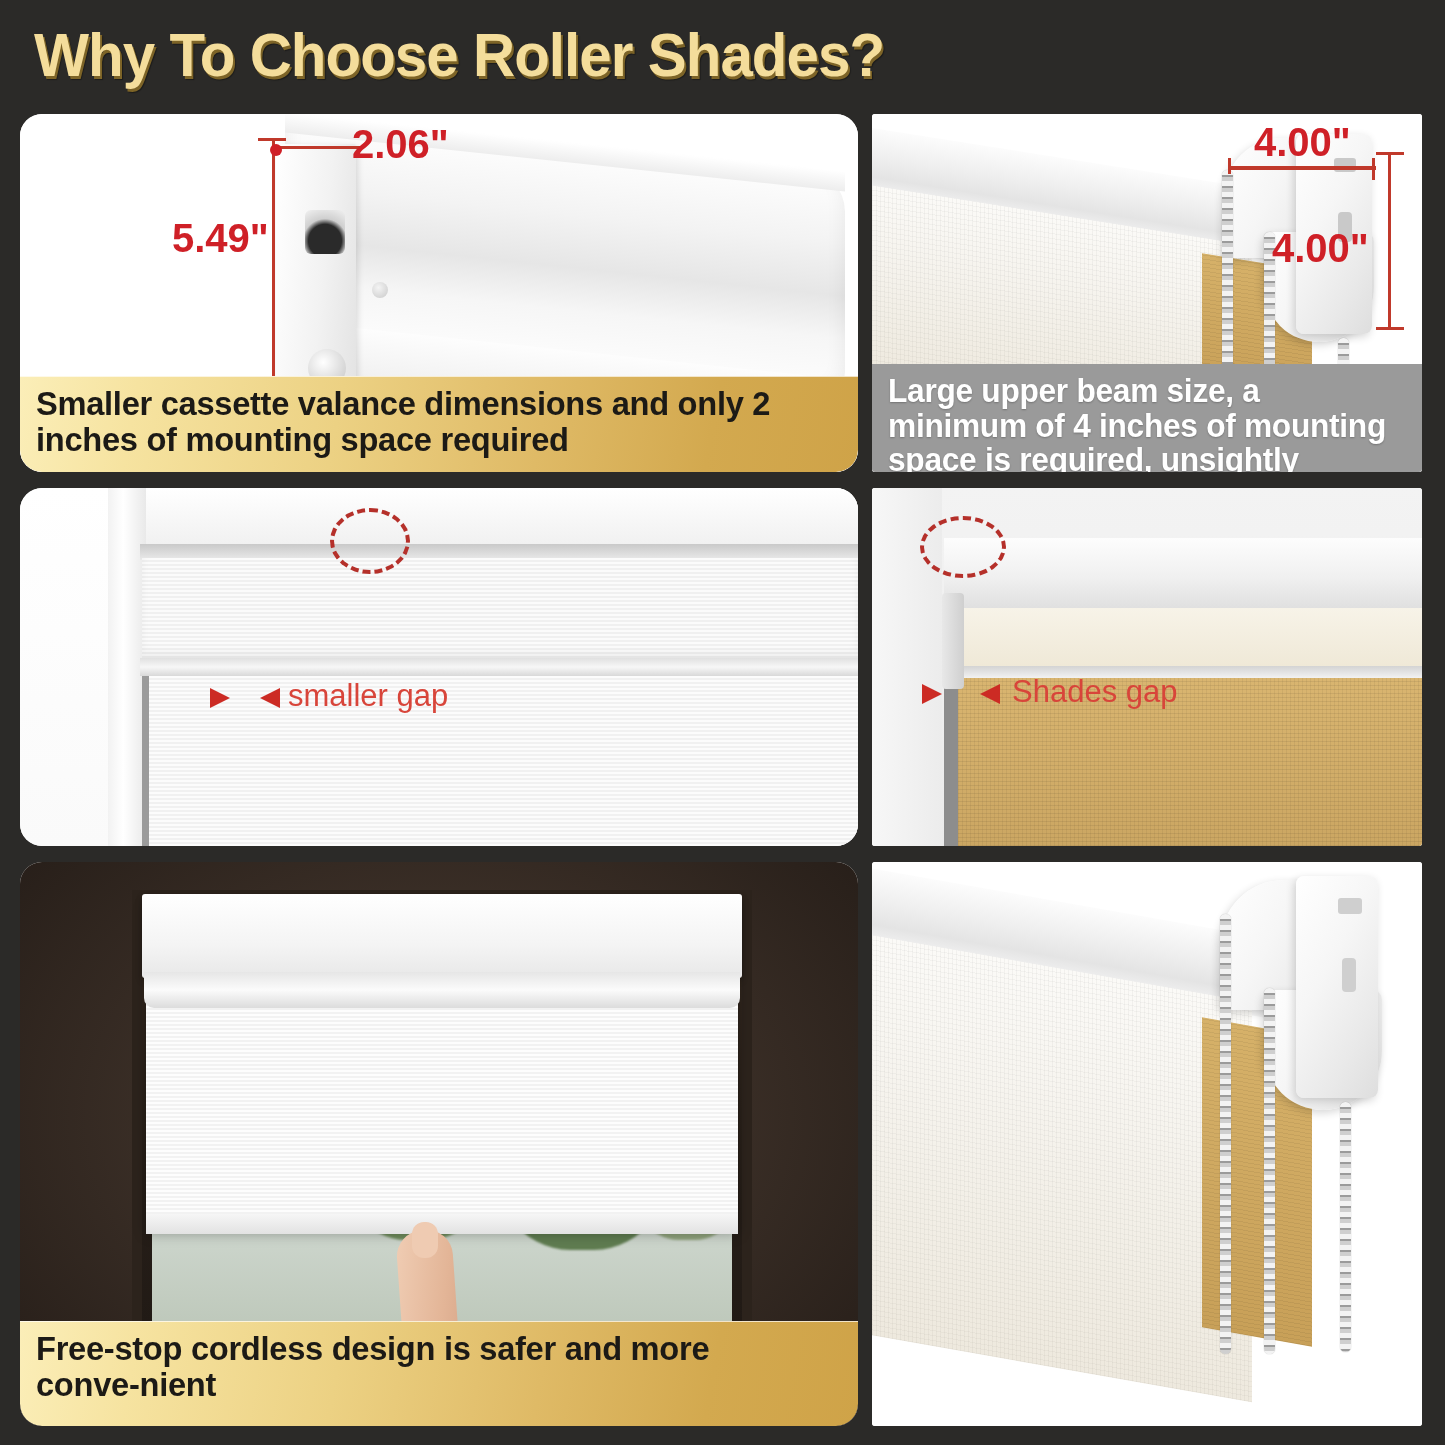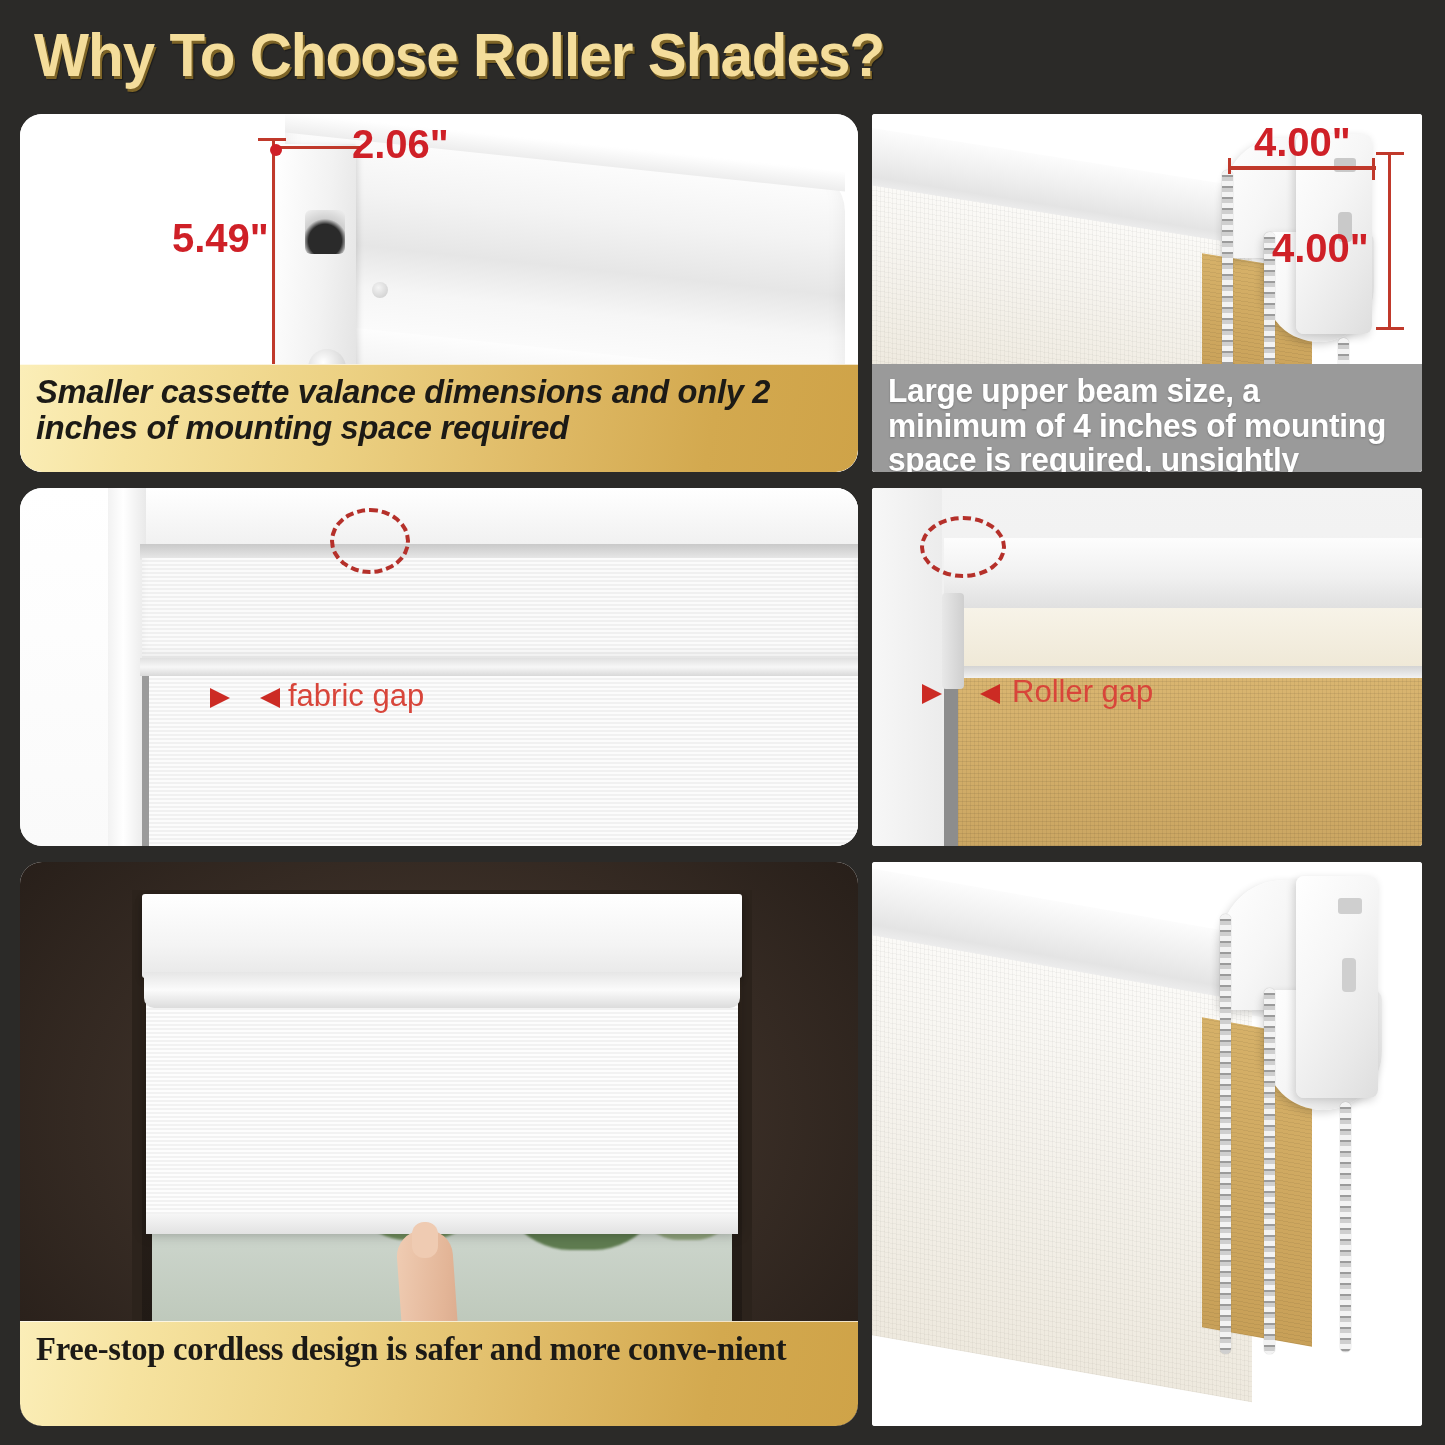--- a/index.html
+++ b/index.html
@@ -52,23 +52,23 @@
     border-radius:0 0 22px 22px;
     box-shadow:inset 0 1px 0 rgba(255,255,255,.7);
   }
   .cap-grey{
     background:#9a9a9a;
     color:#ffffff;
     font-size:33px;
     text-shadow:0 1px 2px rgba(0,0,0,.25);
   }
   .cap span{display:block;transform:scaleX(.96);transform-origin:left center;}
-  .r1 .cap-gold{height:108px;font-style:italic;}
+  .r1 .cap-gold{height:96px;}
   .r2 .cap-gold{height:108px;}
-  .r3 .cap-gold{height:105px;font-family:Liberation Serif, serif;}
+  .r3 .cap-gold{height:105px;}
   .r1 .cap-grey{height:108px;}
   .r2 .cap-grey{height:96px;}
   .r3 .cap-grey{height:92px;}
 
   
   .dim{position:absolute;color:#cf2027;font-weight:bold;font-size:40px;letter-spacing:0px;}
   .dline{position:absolute;background:#c0392b;}
   .dash-ellipse{
     position:absolute;border:4px dashed #b5302a;border-radius:50%;
   }
@@ -324,38 +324,38 @@
     <div class="p3-trimv"></div>
     <div class="p3-head"></div>
     <div class="p3-sh1"></div>
     <div class="p3-bar"></div>
     <div class="p3-sh2"></div>
     <div class="p3-gap"></div>
     <div class="dash-ellipse" style="left:310px;top:20px;width:72px;height:58px;"></div>
 
     <div class="arrowR" style="left:190px;top:200px;"></div>
     <div class="arrowL" style="left:240px;top:200px;"></div>
-    <div class="redtxt" style="left:268px;top:190px;">fabric gap</div>
+    <div class="redtxt" style="left:268px;top:190px;">smaller gap</div>
   </div>
 </div>
 
 <div class="panel right r2">
   <div class="photo">
     <div class="p4-bg"></div>
     <div class="p4-wall"></div>
     <div class="p4-tube"></div>
     <div class="p4-valance"></div>
     <div class="p4-rail"></div>
     <div class="p4-gapdark"></div>
     <div class="p4-tan"></div>
     <div class="p4-clip"></div>
     <div class="dash-ellipse" style="left:48px;top:28px;width:78px;height:54px;"></div>
     <div class="arrowR" style="left:50px;top:196px;"></div>
     <div class="arrowL" style="left:108px;top:196px;"></div>
-    <div class="redtxt" style="left:140px;top:186px;">Roller gap</div>
+    <div class="redtxt" style="left:140px;top:186px;">Shades gap</div>
   </div>
 </div>
 
 <div class="panel left r3">
   <div class="photo">
     <div class="p5-room"></div>
     <div class="p5-frame"></div>
     <div class="p5-glass">
       <div class="tree" style="left:60px;top:140px;width:150px;height:180px;background:#7e9a68;"></div>
       <div class="tree" style="left:180px;top:110px;width:170px;height:220px;background:#6f8c5c;"></div>

